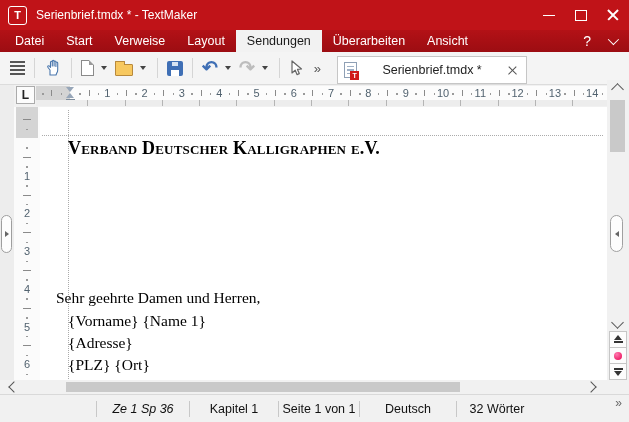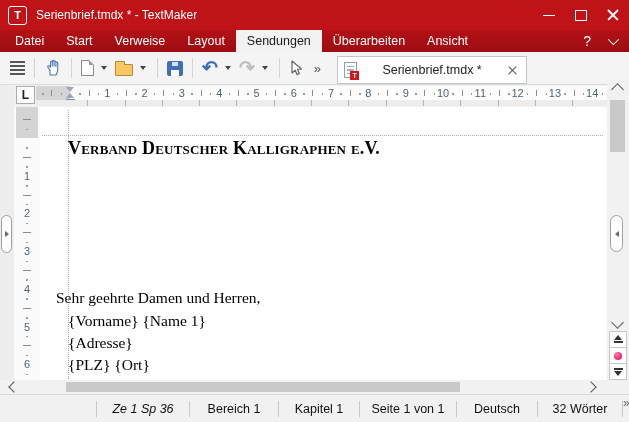--- a/index.html
+++ b/index.html
@@ -368,21 +368,20 @@
 
   <div class="hscroll">
     <span class="hs-left"></span>
     <div class="hs-thumb"></div>
     <span class="hs-right"></span>
   </div>
 
   <div class="statusbar">
     <div class="sb-spacer"></div>
     <div class="sb-cell">Ze 1 Sp 36</div>
-    <div class="sb-cell">Bereich 1</div>
     <div class="sb-cell">Kapitel 1</div>
     <div class="sb-cell">Seite 1 von 1</div>
     <div class="sb-cell">Deutsch</div>
     <div class="sb-cell">32 Wörter</div>
     <div class="sb-more">»</div>
   </div>
 
 </div>
 
 </body></html>

